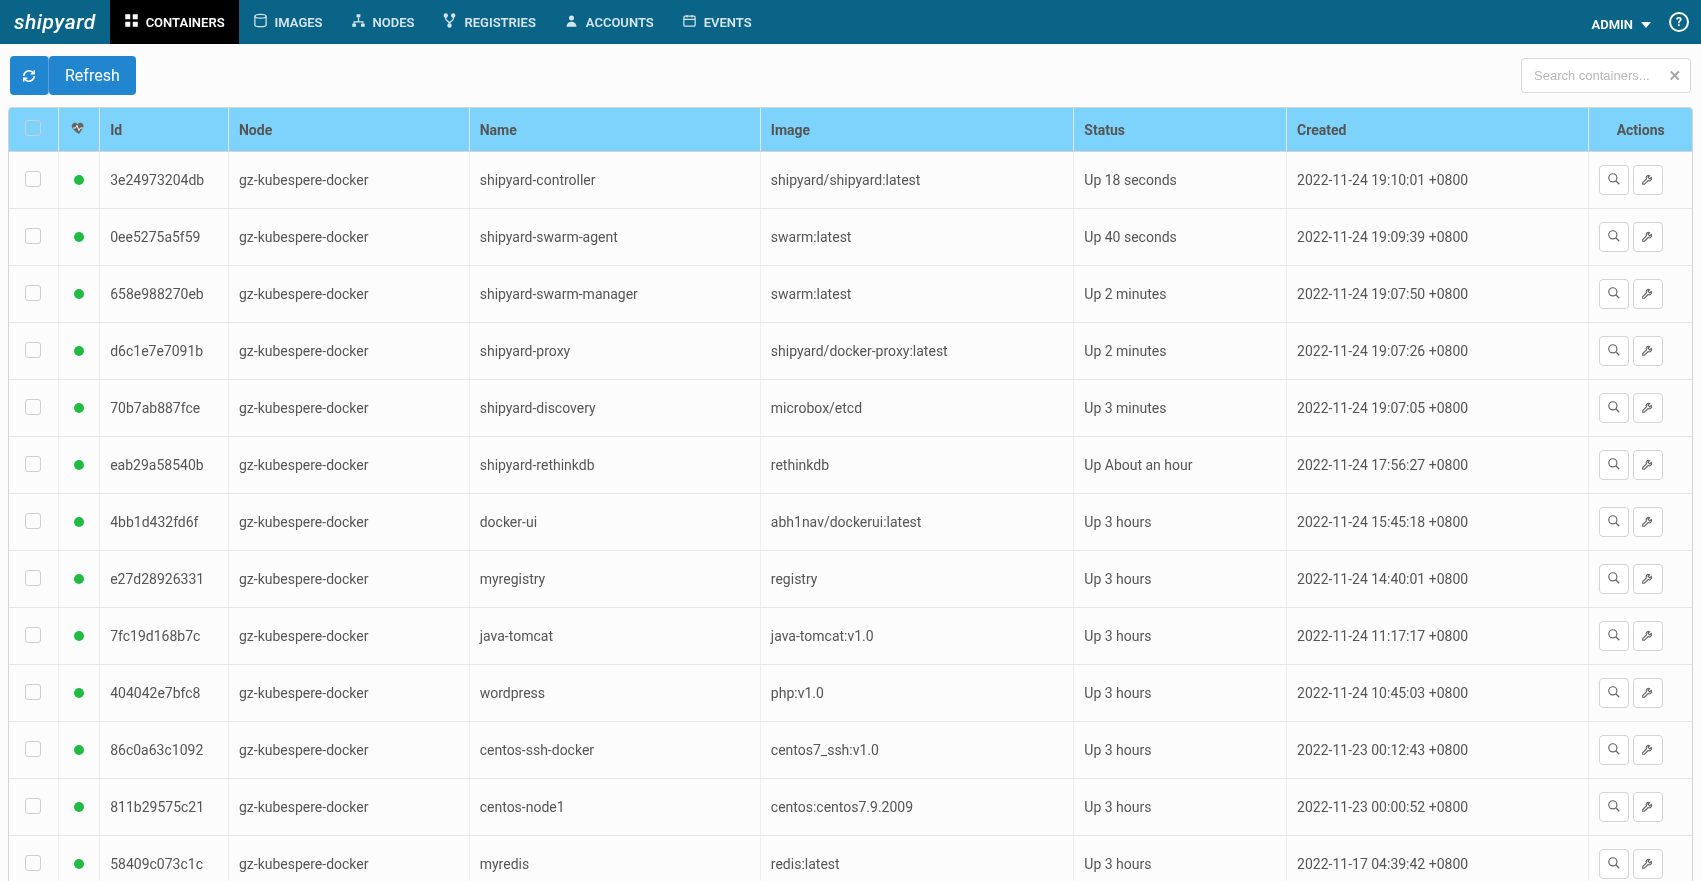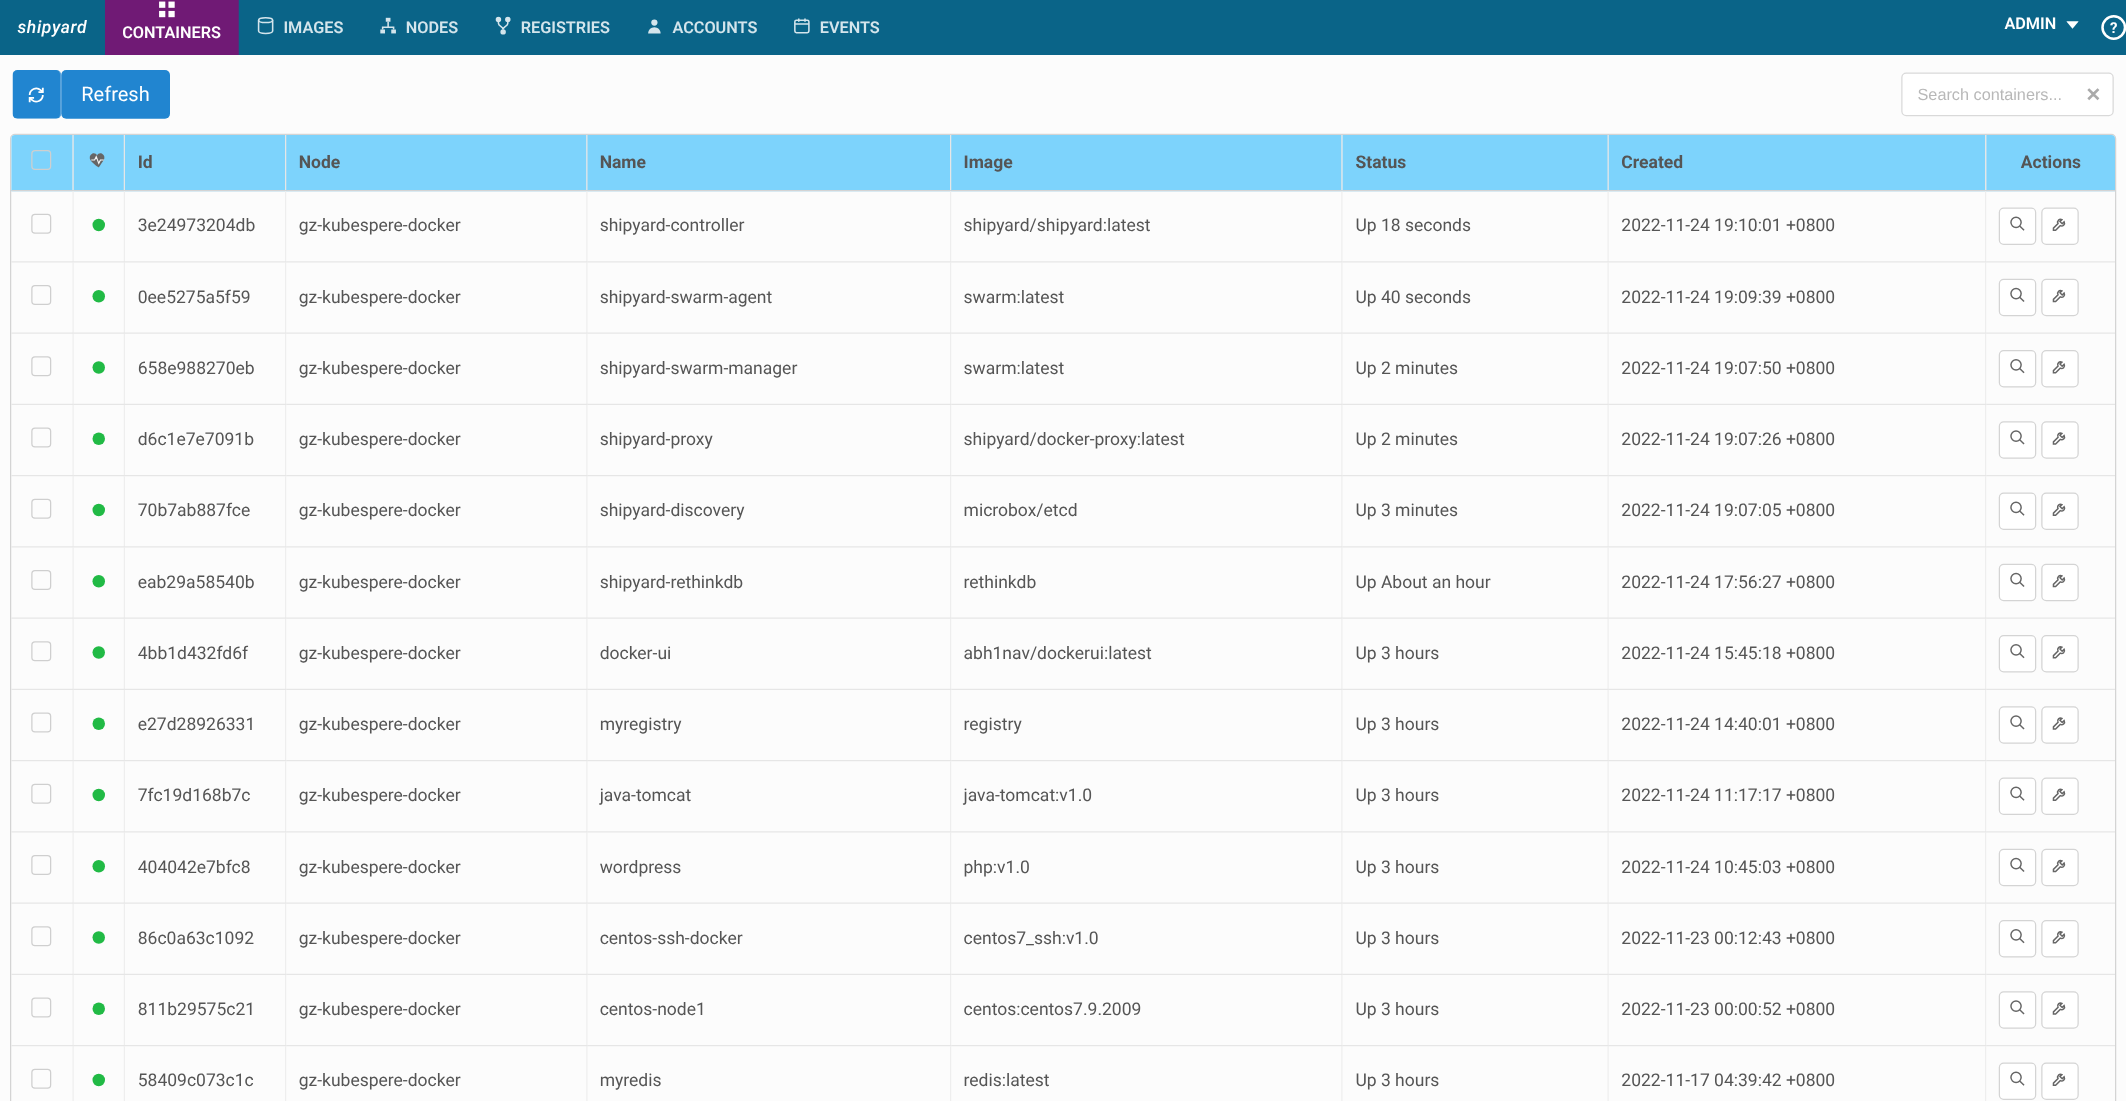--- a/index.html
+++ b/index.html
@@ -1,23 +1,23 @@
 <!DOCTYPE html>
 <html><head>
 <meta charset="utf-8">
 <style>
 * { box-sizing: border-box; margin: 0; padding: 0; }
 body { font-family: -apple-system, BlinkMacSystemFont, "Segoe UI", Roboto, Helvetica, Arial, sans-serif; font-size: 14px; color: #333; background: #fcfcfc; }
 .topnav { background: #0a6488; color: #fff; display: flex; align-items: center; height: 44px; }
-.brand { padding: 0 14px; font-size: 14px; font-weight: 500; font-style: italic; letter-spacing: 0.5px; color: #fff; }
+.brand { padding: 0 14px; font-size: 21px; font-weight: 500; font-style: italic; letter-spacing: 0.5px; color: #fff; }
 .nav-items { display: flex; height: 100%; }
 .nav-item { display: flex; align-items: center; padding: 0 14px; color: #d4e5ec; text-transform: uppercase; font-weight: 600; font-size: 13px; cursor: pointer; }
-.nav-item.active { background: #701a75; color: #fff; flex-direction: column; }
+.nav-item.active { background: #000000; color: #fff; }
 .nav-item svg { margin-right: 7px; }
-.nav-right { margin-left: auto; display: flex; align-items: flex-start; }
+.nav-right { margin-left: auto; display: flex; align-items: flex-end; padding-right: 12px; }
 .admin { display: flex; align-items: center; color: #fff; font-weight: 600; font-size: 13px; padding: 0 10px; cursor: pointer; }
 .admin svg { margin-left: 8px; }
 .help-icon { display: inline-flex; align-items: center; justify-content: center; width: 20px; height: 20px; border: 2px solid #fff; border-radius: 50%; color: #fff; font-weight: 700; font-size: 12px; margin-left: 8px; cursor: pointer; }
 .toolbar { display: flex; align-items: center; padding: 12px 10px; }
 .btn { display: inline-flex; align-items: center; border-radius: 4px; font-size: 16px; font-weight: 400; color: #fff; cursor: pointer; border: none; }
 .btn-group-blue { display: flex; }
 .btn-refresh-icon { background: #2185d0; padding: 10px 12px; border-top-left-radius: 4px; border-bottom-left-radius: 4px; border-right: 1px solid rgba(255,255,255,0.25); }
 .btn-refresh-label { background: #2185d0; padding: 10px 16px; border-top-right-radius: 4px; border-bottom-right-radius: 4px; }
 .btn-group-green { display: flex; margin-left: 10px; }
 .btn-deploy-icon { background: #21ba45; padding: 10px 12px; border-top-left-radius: 4px; border-bottom-left-radius: 4px; border-right: 1px solid rgba(255,255,255,0.25); }

